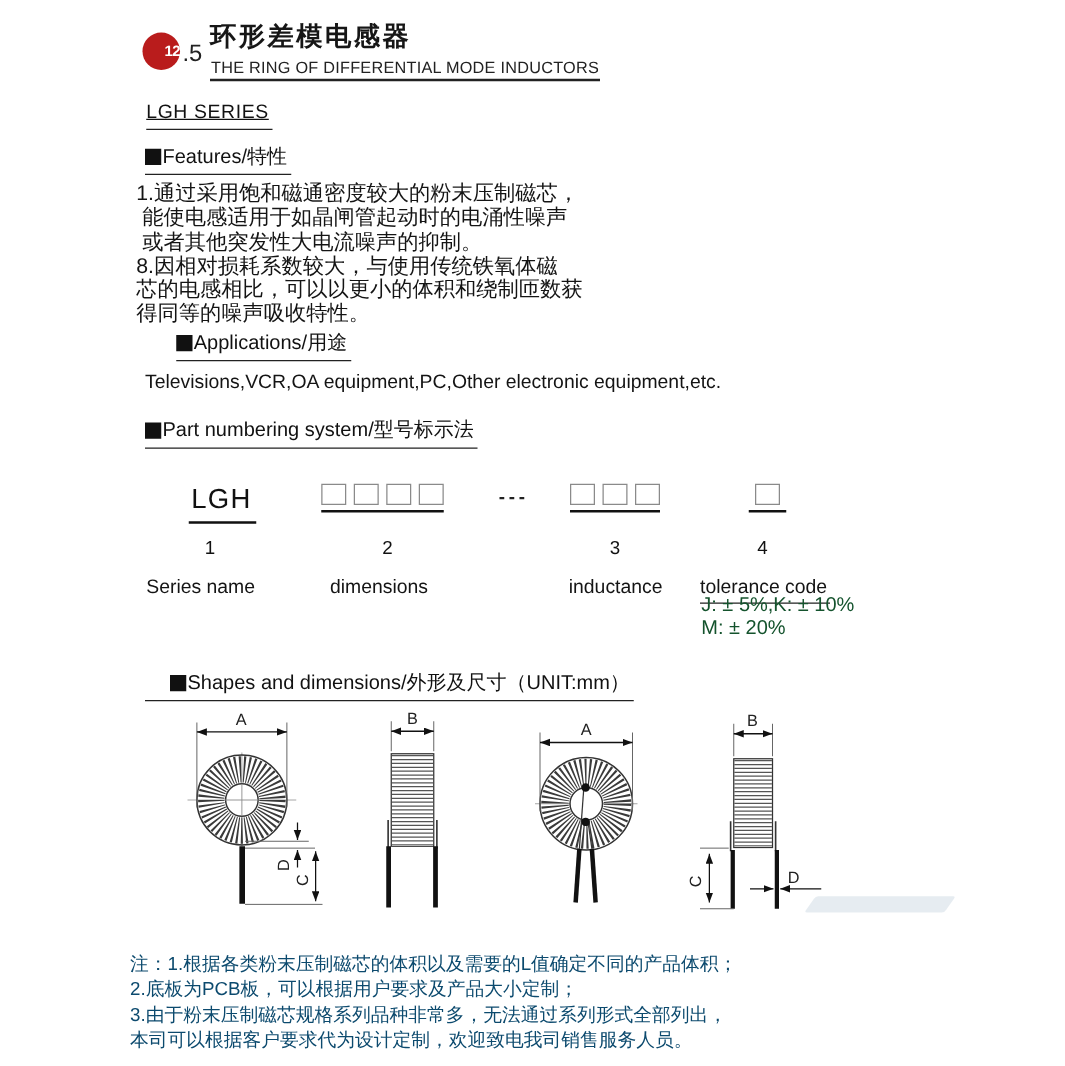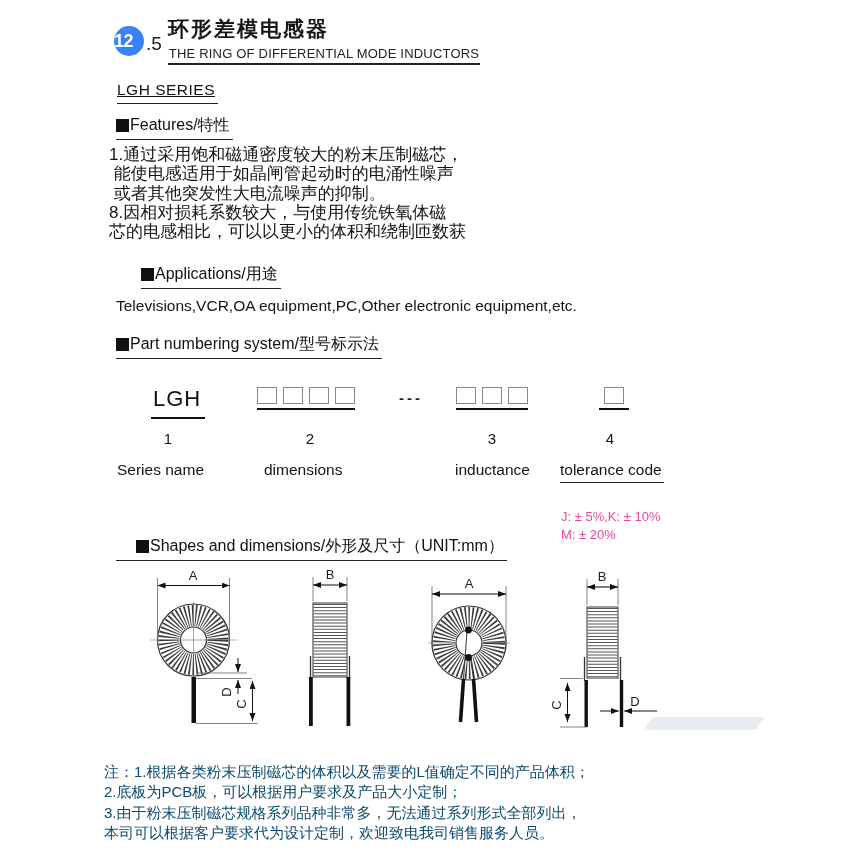--- a/index.html
+++ b/index.html
@@ -4,22 +4,22 @@
 <style>
   html,body{margin:0;padding:0;background:#ffffff;}
   .page{
     position:relative;width:852px;height:853px;background:#ffffff;
     color:#111;font-family:"Liberation Sans","DejaVu Sans",sans-serif;
     overflow:hidden;
   }
   
   .chapter-badge{
     position:absolute;left:114px;top:26px;width:30px;height:30px;border-radius:50%;
-    background:#3b82f6;color:#fff;font-weight:bold;font-size:18px;
-    display:flex;align-items:center;justify-content:flex-start;letter-spacing:-0.5px;
+    background:#b91c1c;color:#fff;font-weight:bold;font-size:12px;
+    display:flex;align-items:center;justify-content:flex-end;letter-spacing:-0.5px;
   }
   .chapter-suffix{position:absolute;left:146px;top:33px;font-size:19px;color:#222;}
   .title-block{position:absolute;left:168px;top:15px;width:312px;border-bottom:2px solid #222;padding-bottom:2px;}
   .title-zh{font-size:21px;font-weight:bold;letter-spacing:2px;color:#161616;}
   .title-en{font-size:13px;color:#222;margin-top:3px;letter-spacing:0.2px;text-align:center;}
   .series-name{
     position:absolute;left:117px;top:81px;font-size:15.5px;letter-spacing:0.5px;
     border-bottom:1.5px solid #222;padding:0 3px 4px 0;text-decoration:underline;
   }
   
@@ -45,21 +45,21 @@
   .bg-2{left:257px;}
   .bg-3{left:456px;}
   .bg-4{left:599px;padding-left:5px;padding-right:5px;}
   .digit-box{width:18px;height:15px;border:1.5px solid #8a8a8a;background:#fff;}
   .pn-separator{position:absolute;left:399px;top:389px;font-size:15px;letter-spacing:3px;font-weight:bold;color:#222;}
   .pn-num{position:absolute;top:430px;font-size:15px;width:24px;text-align:center;}
   .pn-num-1{left:156px;} .pn-num-2{left:298px;} .pn-num-3{left:480px;} .pn-num-4{left:598px;}
   .pn-label{position:absolute;top:461px;font-size:15.5px;color:#141414;}
   .pn-label-1{left:117px;} .pn-label-2{left:264px;} .pn-label-3{left:455px;}
   .pn-label-4{left:560px;border-bottom:1.5px solid #222;padding:0 2px 3px 0;}
-  .tolerance-notes{position:absolute;left:561px;top:508px;font-size:13px;line-height:18px;color:#ec4899;}
+  .tolerance-notes{position:absolute;left:561px;top:476px;font-size:16px;line-height:18px;color:#14532d;}
   
   .shapes-svg{position:absolute;left:100px;top:564px;}
   .smudge{
     position:absolute;left:648px;top:717px;width:112px;height:13px;
     background:rgba(165,185,205,0.28);transform:skewX(-35deg);border-radius:2px;
   }
   svg text{font-family:"Liberation Sans","DejaVu Sans",sans-serif;font-size:13px;fill:#222;}
 </style>
 </head>
 <body>
@@ -73,21 +73,21 @@
   <div class="title-block">
     <div class="title-zh">环形差模电感器</div>
     <div class="title-en">THE RING OF DIFFERENTIAL MODE INDUCTORS</div>
   </div>
   <div class="series-name">LGH SERIES</div>
 
   <div class="sec-heading h-features">
     <span class="bullet"></span>
     <span>Features/特性</span>
   </div>
-  <div class="features-body"><div>1.通过采用饱和磁通密度较大的粉末压制磁芯，</div><div> 能使电感适用于如晶闸管起动时的电涌性噪声</div><div> 或者其他突发性大电流噪声的抑制。</div><div>8.因相对损耗系数较大，与使用传统铁氧体磁</div><div>芯的电感相比，可以以更小的体积和绕制匝数获</div></div>
+  <div class="features-body"><div>1.通过采用饱和磁通密度较大的粉末压制磁芯，</div><div> 能使电感适用于如晶闸管起动时的电涌性噪声</div><div> 或者其他突发性大电流噪声的抑制。</div><div>8.因相对损耗系数较大，与使用传统铁氧体磁</div><div>芯的电感相比，可以以更小的体积和绕制匝数获</div><div>得同等的噪声吸收特性。</div></div>
 
   <div class="sec-heading h-applications">
     <span class="bullet"></span>
     <span>Applications/用途</span>
   </div>
   <div class="apps-text">Televisions,VCR,OA equipment,PC,Other electronic equipment,etc.</div>
 
   <div class="sec-heading h-partnumbering">
     <span class="bullet"></span>
     <span>Part numbering system/型号标示法</span>

